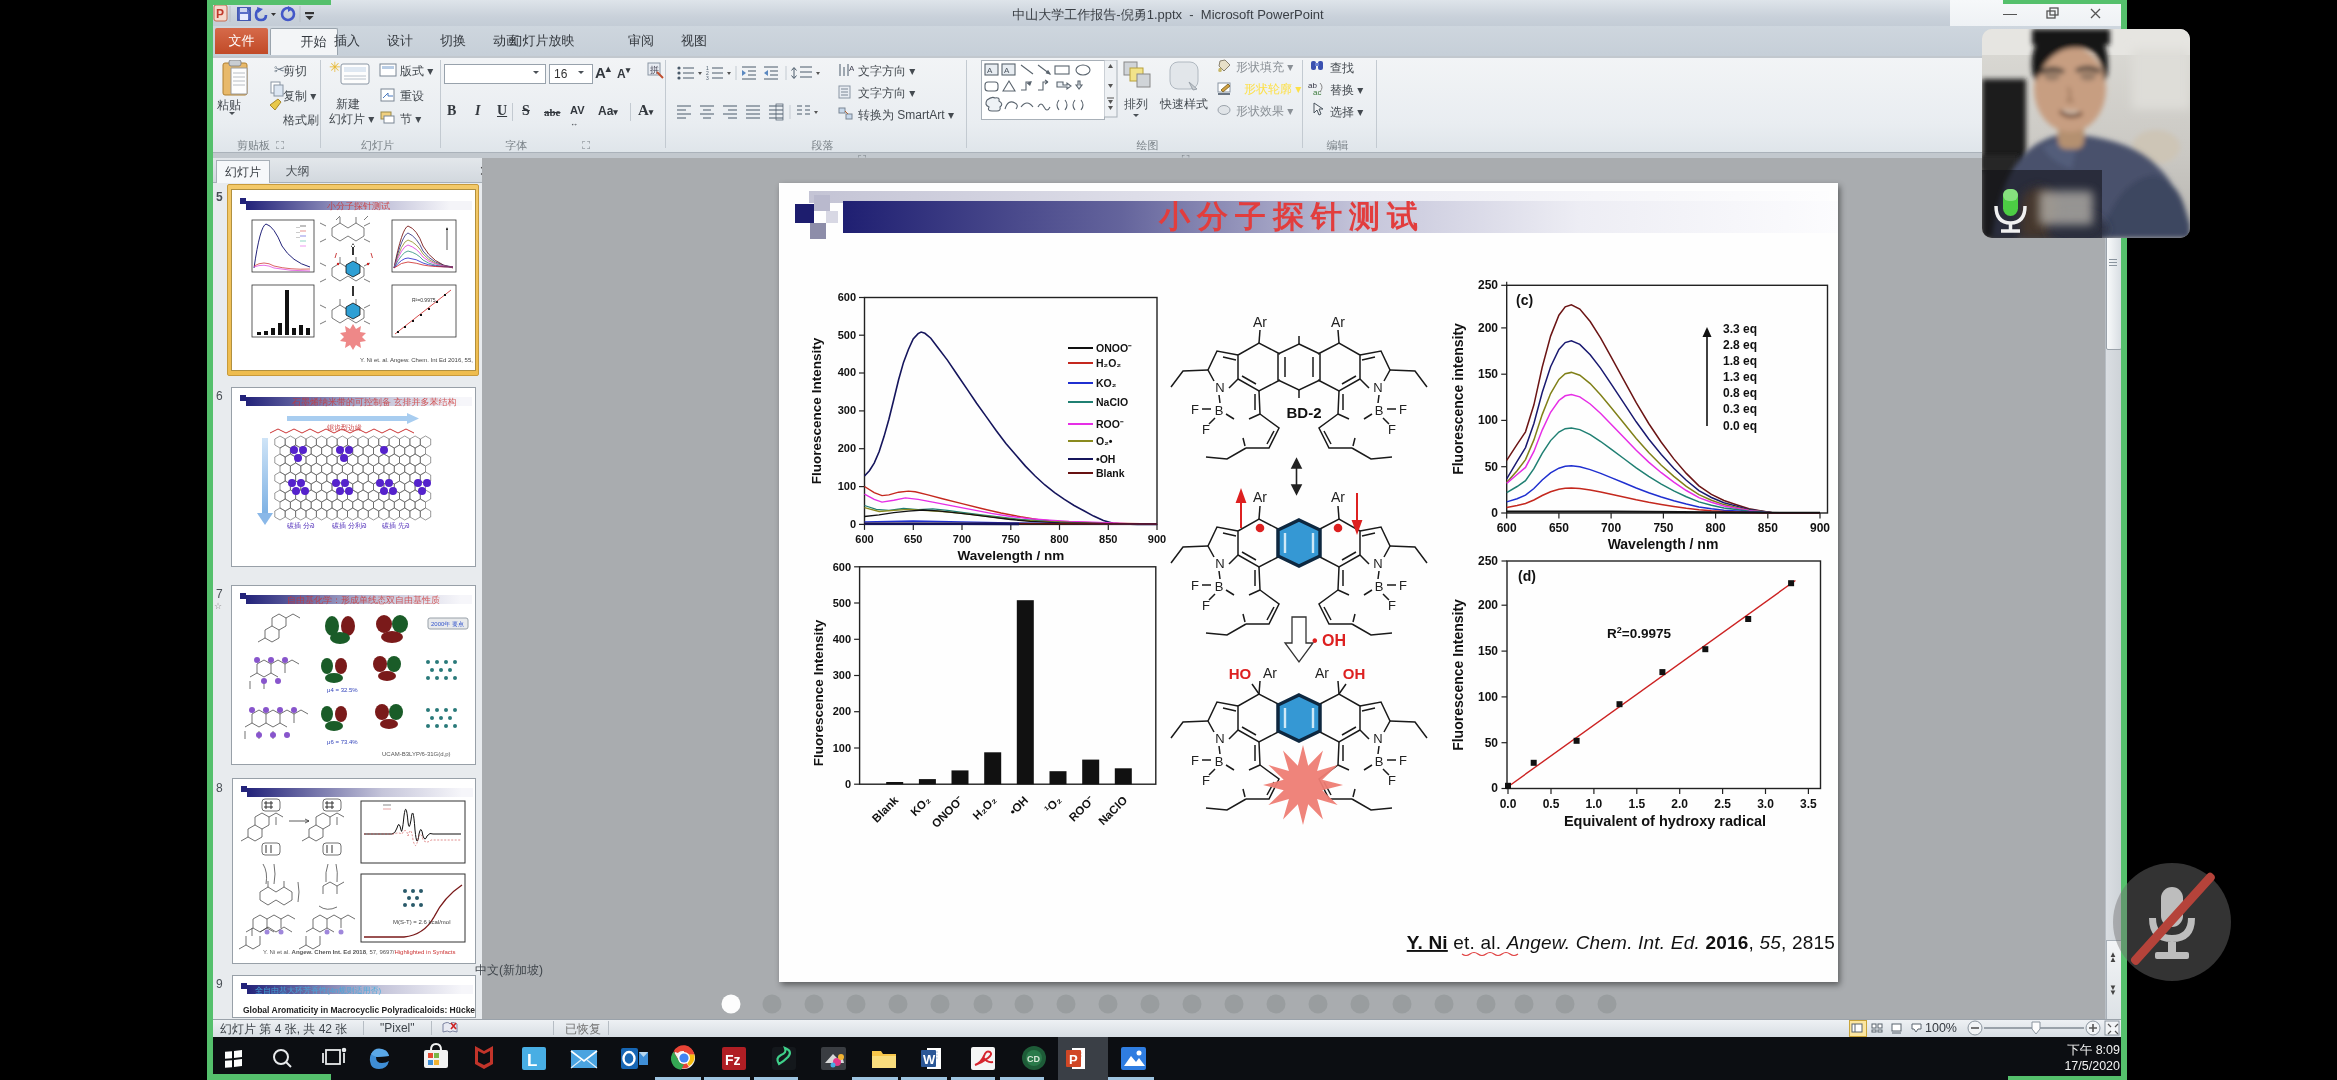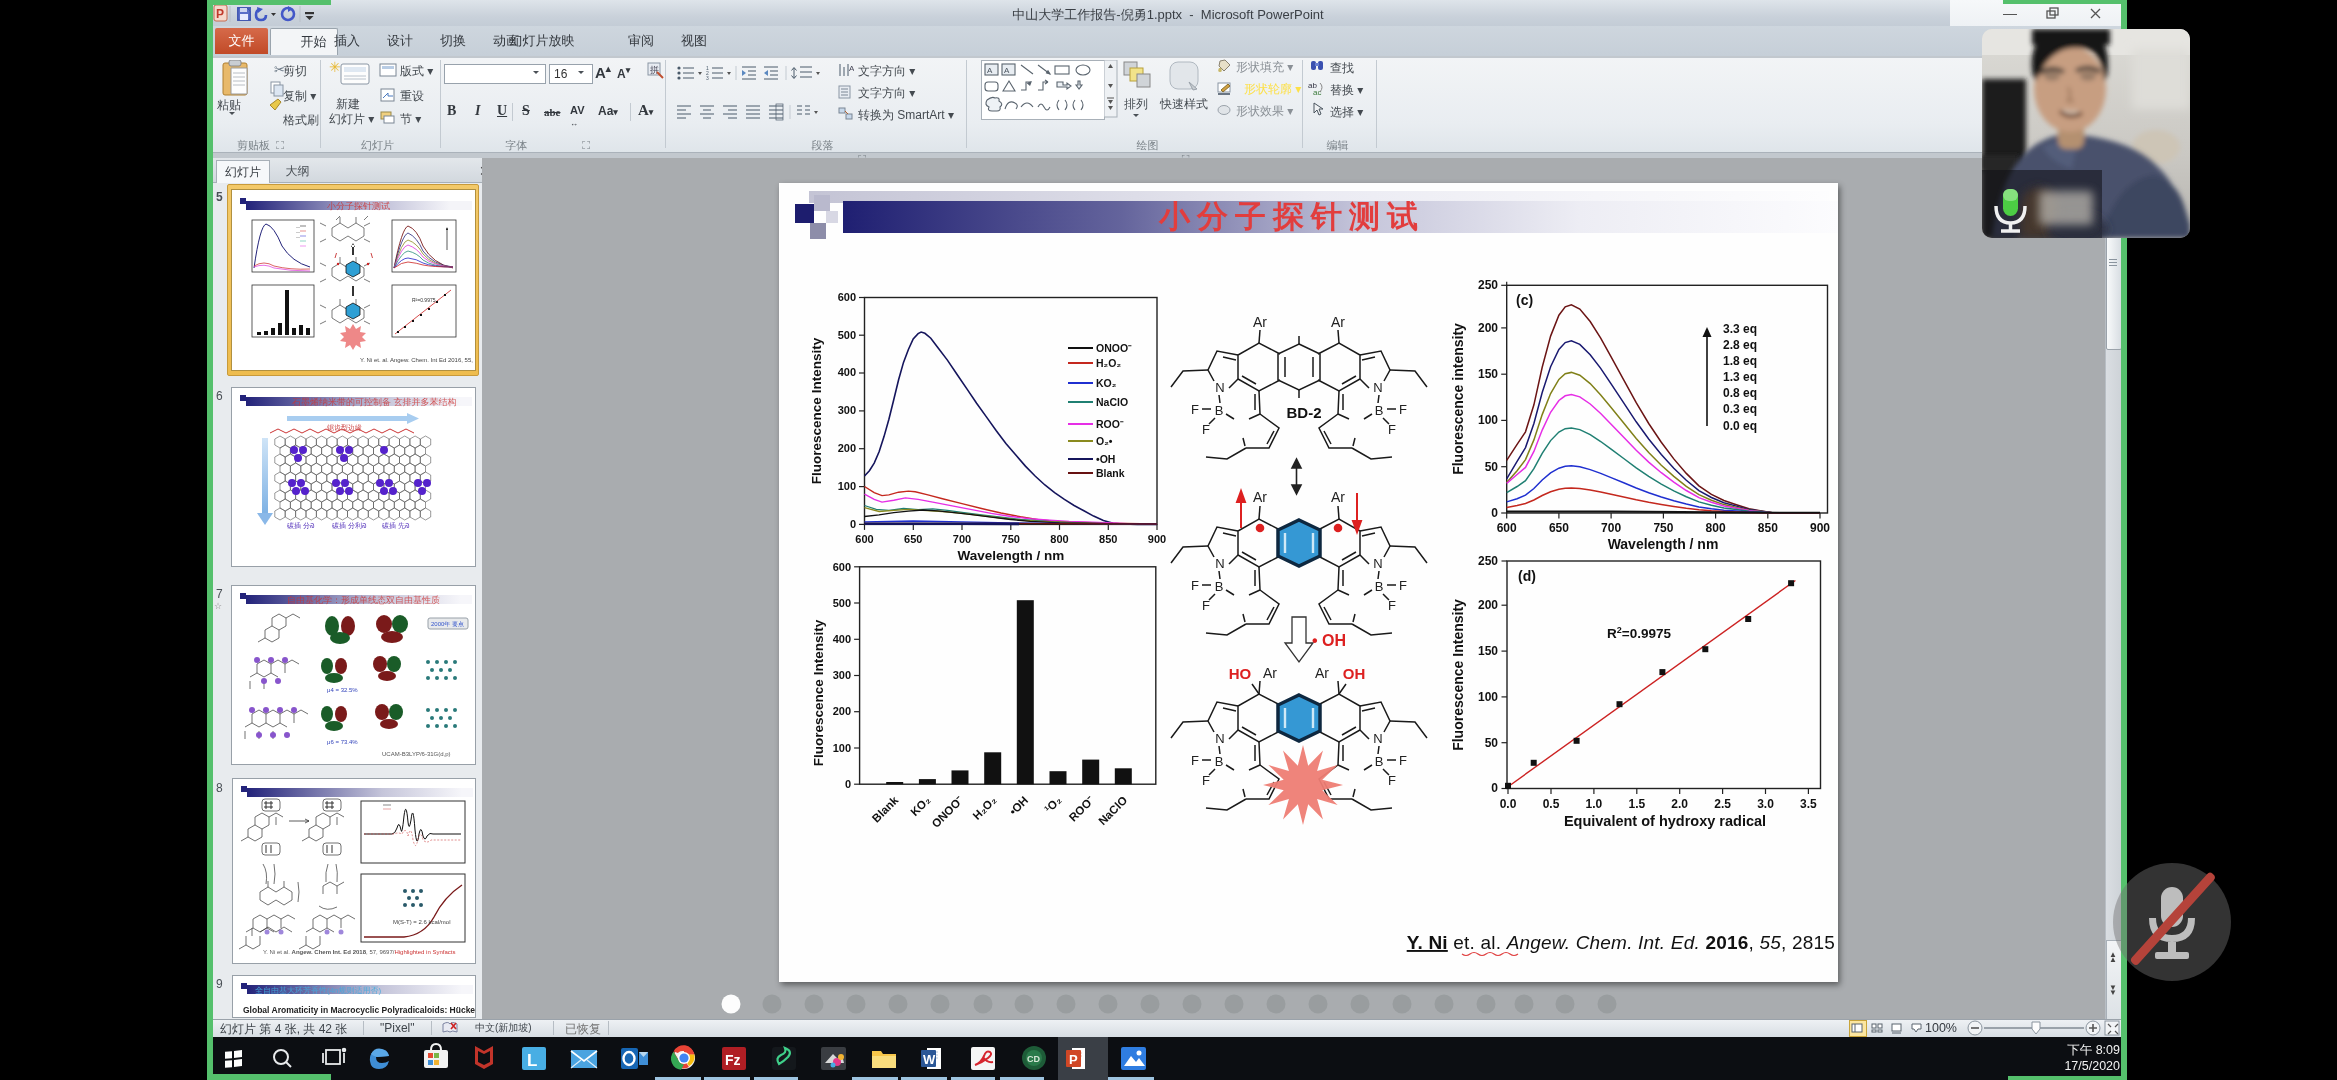--- a/index.html
+++ b/index.html
@@ -1054,21 +1054,21 @@
 
   <div class="abs" id="statusbar"></div>
   <div class="abs" style="left:220px;top:1021px;font-size:12px;color:#3f454b;">幻灯片 第 4 张, 共 42 张</div>
   <div class="abs stsep" style="left:363px;top:1021px;"></div>
   <div class="abs" style="left:380px;top:1021px;font-size:12px;color:#3f454b;">"Pixel"</div>
   <div class="abs stsep" style="left:431px;top:1021px;"></div>
   <svg class="abs" style="left:442px;top:1021px;" width="16" height="14" viewBox="0 0 16 14">
     <path d="M1 3 q5 -3 7 0 q2 -3 7 0 l0 8 q-5 -2 -7 0 q-2 -2 -7 0 z" fill="#e8eaf2" stroke="#7a82a0"></path>
     <path d="M9 2 l5 6 m0 -6 l-5 6" stroke="#cc2222" stroke-width="1.6"></path>
   </svg>
-  <div class="abs" style="left:475px;top:1021px;font-size:10px;color:#3f454b;">中文(新加坡)</div>
+  <div class="abs" style="left:475px;top:962px;font-size:12px;color:#3f454b;">中文(新加坡)</div>
   <div class="abs stsep" style="left:553px;top:1021px;"></div>
   <div class="abs" style="left:565px;top:1021px;font-size:12px;color:#737373;">已恢复</div>
   <div class="abs stsep" style="left:608px;top:1021px;"></div>
 
   <div class="abs" style="left:1849px;top:1020px;width:16px;height:15px;background:#fce6a0;border:1px solid #c8a43a;"></div>
   <svg class="abs" style="left:1851px;top:1022px;" width="90" height="12" viewBox="0 0 90 12">
     <g stroke="#5a646e" fill="#fff" stroke-width="1">
       <rect x="1" y="2" width="10" height="8"></rect>
         <line x1="4" y1="2" x2="4" y2="10"></line>
       <rect x="21" y="2" width="4" height="4"></rect>

